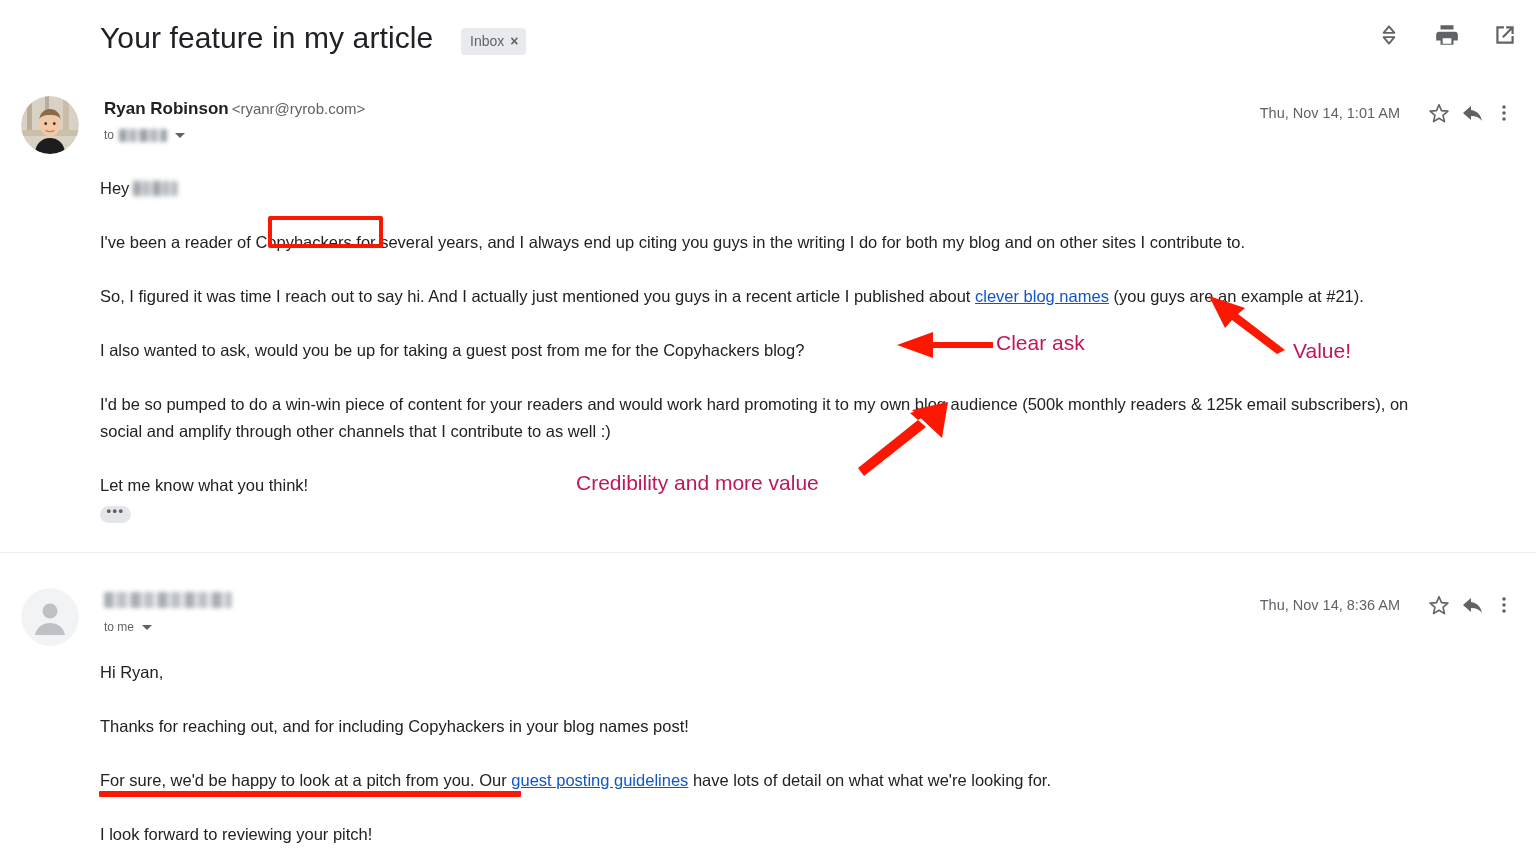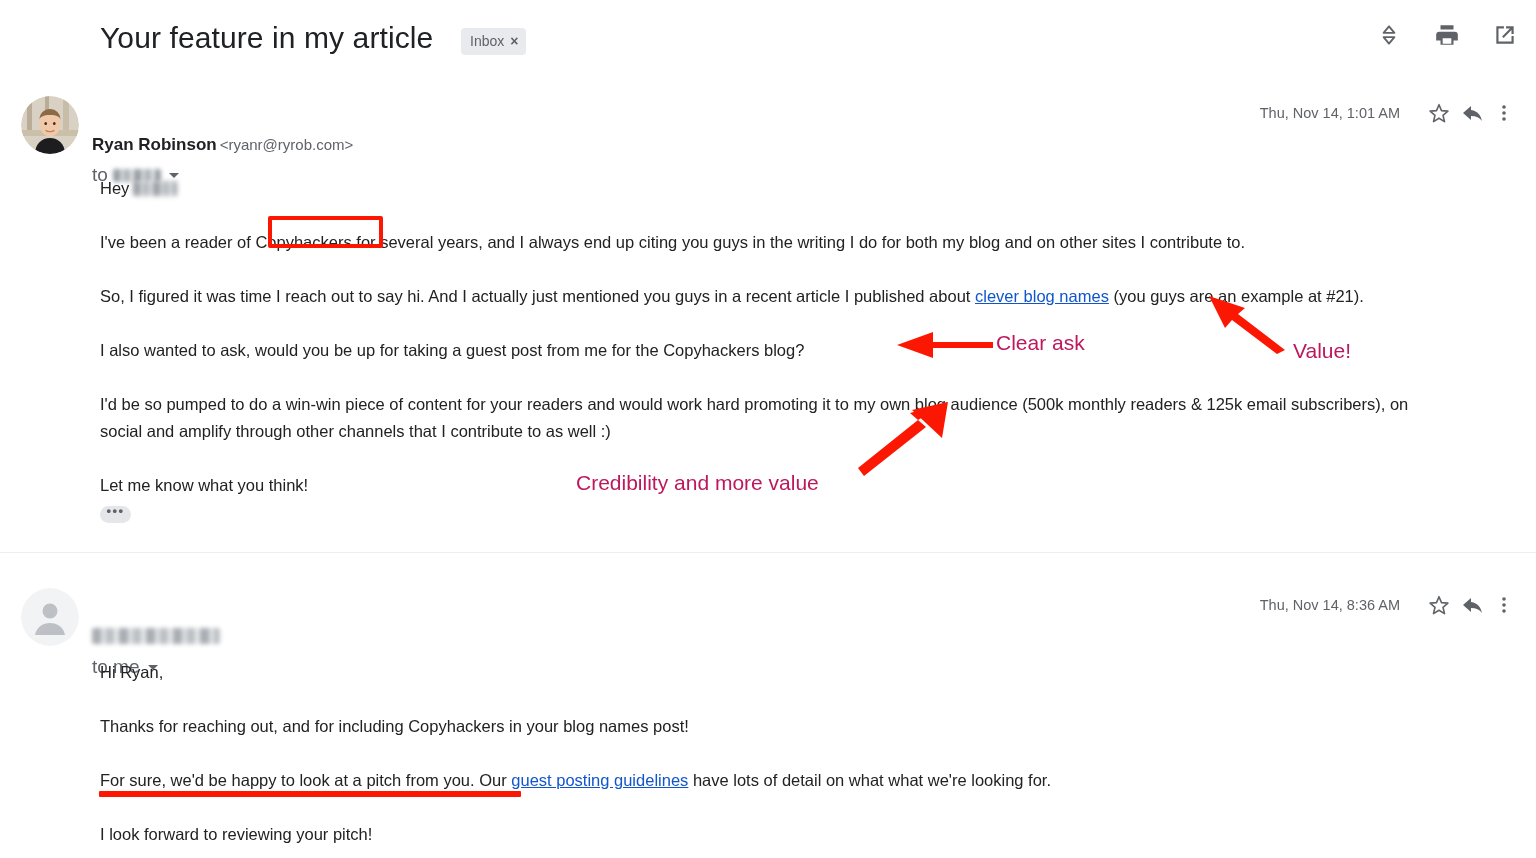--- a/index.html
+++ b/index.html
@@ -47,34 +47,34 @@
     background: #eceff1;
   }
 
   .avatar {
     position: absolute; left: 21px; top: 14px;
     width: 58px; height: 58px; border-radius: 50%;
     overflow: hidden;
   }
   .avatar svg { display:block; width:58px; height:58px; }
 
-  .msg-head { position: absolute; left: 92px; top: 16px; margin-top: 36px; }
+  .msg-head { position: absolute; left: 104px; top: 16px; }
   .sender-line { white-space: nowrap; font-size: 17px; line-height: 21px; }
   .sender-name { font-weight: 700; color: #202124; font-size: 17px; }
   .sender-email { color: #5f6368; font-size: 15px; margin-left: 3px; }
   .sender-blur {
     display: inline-block; vertical-align: -2px;
     width: 128px; height: 16px; border-radius: 2px;
     background: repeating-linear-gradient(90deg,
       #9aa0a6 0px, #9aa0a6 9px, #d7dade 9px, #d7dade 14px,
       #b0b5ba 14px, #b0b5ba 22px, #e3e5e8 22px, #e3e5e8 27px);
     filter: blur(2.2px); opacity: 0.85;
   }
   .to-line {
-    margin-top: 9px; font-size: 19px; color: #5f6368;
+    margin-top: 9px; font-size: 12px; color: #5f6368;
     white-space: nowrap; display: flex; align-items: center;
   }
   .to-blur {
     display: inline-block; margin-left: 5px;
     width: 48px; height: 13px; border-radius: 2px;
     background: repeating-linear-gradient(90deg,
       #8e949a 0px, #8e949a 7px, #cfd3d7 7px, #cfd3d7 11px,
       #a7acb1 11px, #a7acb1 17px, #dfe2e5 17px, #dfe2e5 21px);
     filter: blur(2px); opacity: 0.9;
   }

